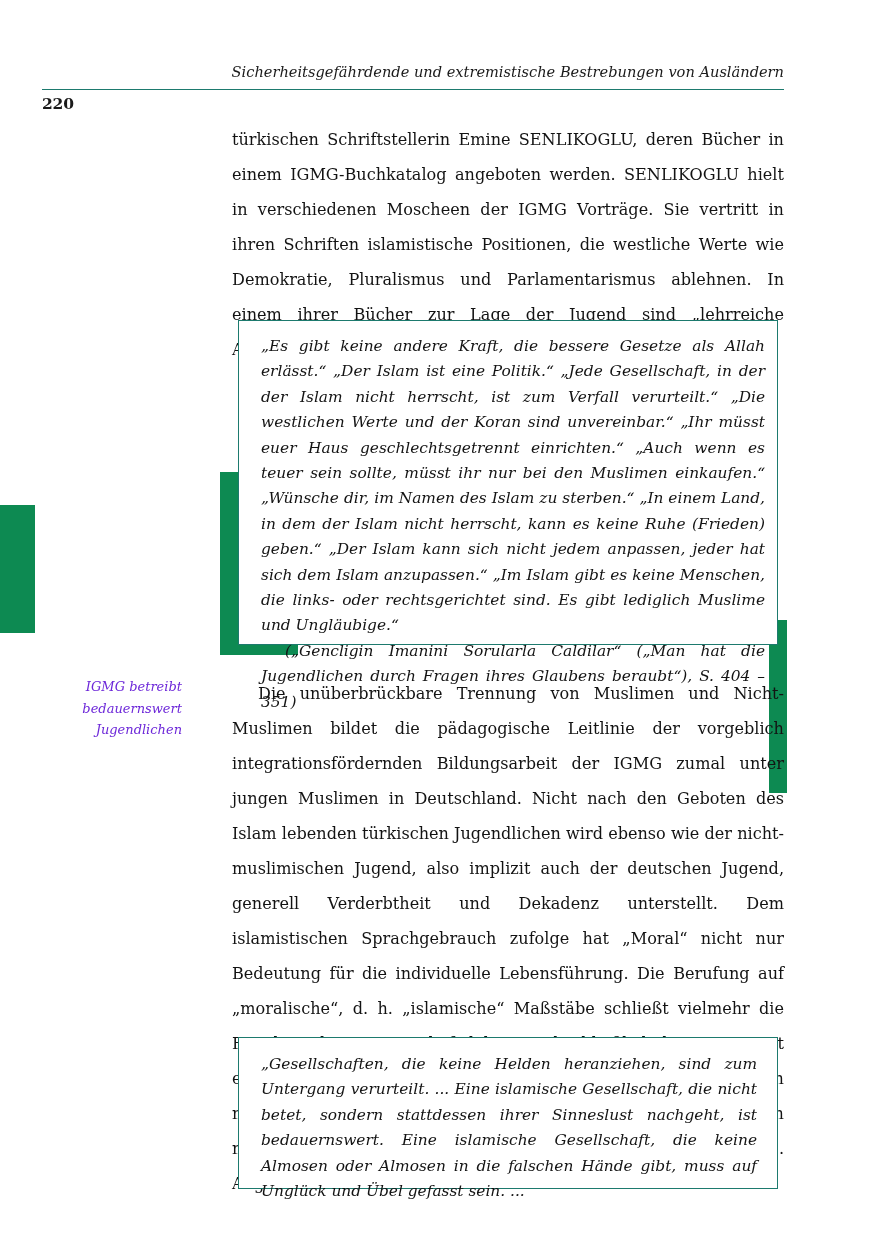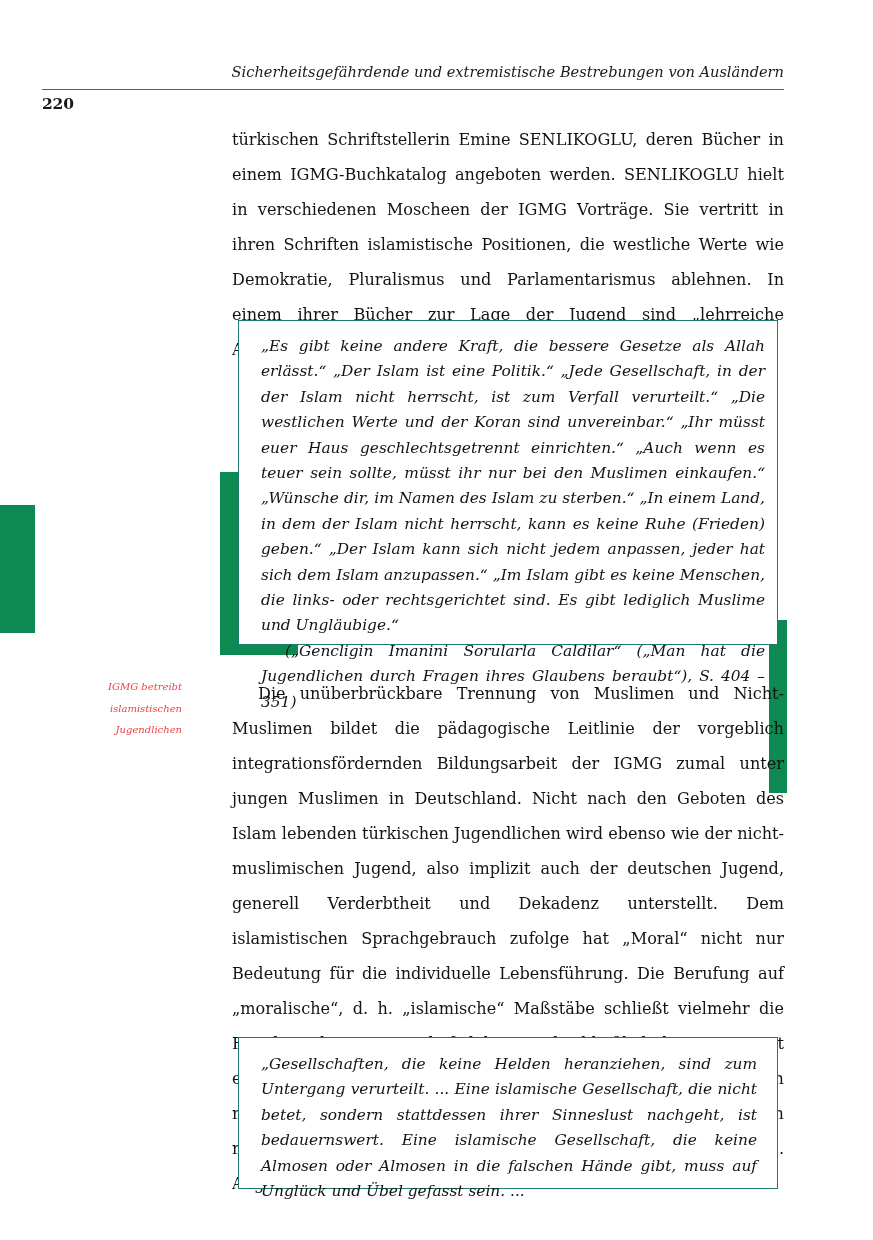--- a/index.html
+++ b/index.html
@@ -80,23 +80,23 @@
 
   
   .margin-note {
     position: absolute;
     left: 42px;
     top: 676px;
     width: 140px;
     text-align: right;
     font-family: "DejaVu Serif", serif;
     font-style: italic;
-    font-size: 10px;
+    font-size: 13px;
     line-height: 21.5px;
-    color: #ef4444;
+    color: #6d28d9;
   }
 
   
   .quote-wrap { position: absolute; }
 
   .accent-tr, .accent-bl {
     position: absolute;
     background: #0d8a52;
   }
 
@@ -160,21 +160,21 @@
   <div class="accent-bl accent-bl-v"></div>
   <div class="accent-bl accent-bl-h"></div>
   <div class="quote-box">
     <p class="quote-text">„Es gibt keine andere Kraft, die bessere Gesetze als Allah erlässt.“ „Der Islam ist eine Politik.“ „Jede Gesellschaft, in der der Islam nicht herrscht, ist zum Verfall verurteilt.“ „Die westlichen Werte und der Koran sind unvereinbar.“ „Ihr müsst euer Haus geschlechtsgetrennt einrichten.“ „Auch wenn es teuer sein sollte, müsst ihr nur bei den Muslimen einkaufen.“ „Wünsche dir, im Namen des Islam zu sterben.“ „In einem Land, in dem der Islam nicht herrscht, kann es keine Ruhe (Frieden) geben.“ „Der Islam kann sich nicht jedem anpassen, jeder hat sich dem Islam anzupassen.“ „Im Islam gibt es keine Menschen, die links- oder rechtsgerichtet sind. Es gibt lediglich Muslime und Ungläubige.“</p>
     <p class="quote-text">(„Gencligin Imanini Sorularla Caldilar“ („Man hat die Jugendlichen durch Fragen ihres Glaubens beraubt“), S. 404 – 351)</p>
   </div>
 </div>
 
 <div class="margin-note">
   <div>IGMG betreibt</div>
-  <div>islamistischen</div>
+  <div>bedauernswert</div>
   <div>Jugendlichen</div>
 </div>
 
 <div id="para-middle">
   <p class="body indent">Die unüberbrückbare Trennung von Muslimen und Nicht-Muslimen bildet die pädagogische Leitlinie der vorgeblich integrationsfördernden Bildungsarbeit der IGMG zumal unter jungen Muslimen in Deutschland. Nicht nach den Geboten des Islam lebenden türkischen Jugendlichen wird ebenso wie der nicht-muslimischen Jugend, also implizit auch der deutschen Jugend, generell Verderbtheit und Dekadenz unterstellt. Dem islamistischen Sprachgebrauch zufolge hat „Moral“ nicht nur Bedeutung für die individuelle Lebensführung. Die Berufung auf „moralische“, d. h. „islamische“ Maßstäbe schließt vielmehr die Regelung des Gemeinschaftslebens und schließlich des Staates mit ein. Im Hintergrund steht die islamistische Auffassung, dass sich muslimische Gesellschaften von dem Einfluss des Westens befreien müssten. Sevket EYGI formulierte in der „Milli Gazete“ vom 8. August diese Maxime:</p>
 </div>
 
 <div class="quote-wrap" id="quote-2">
 
   <div class="quote-box">

